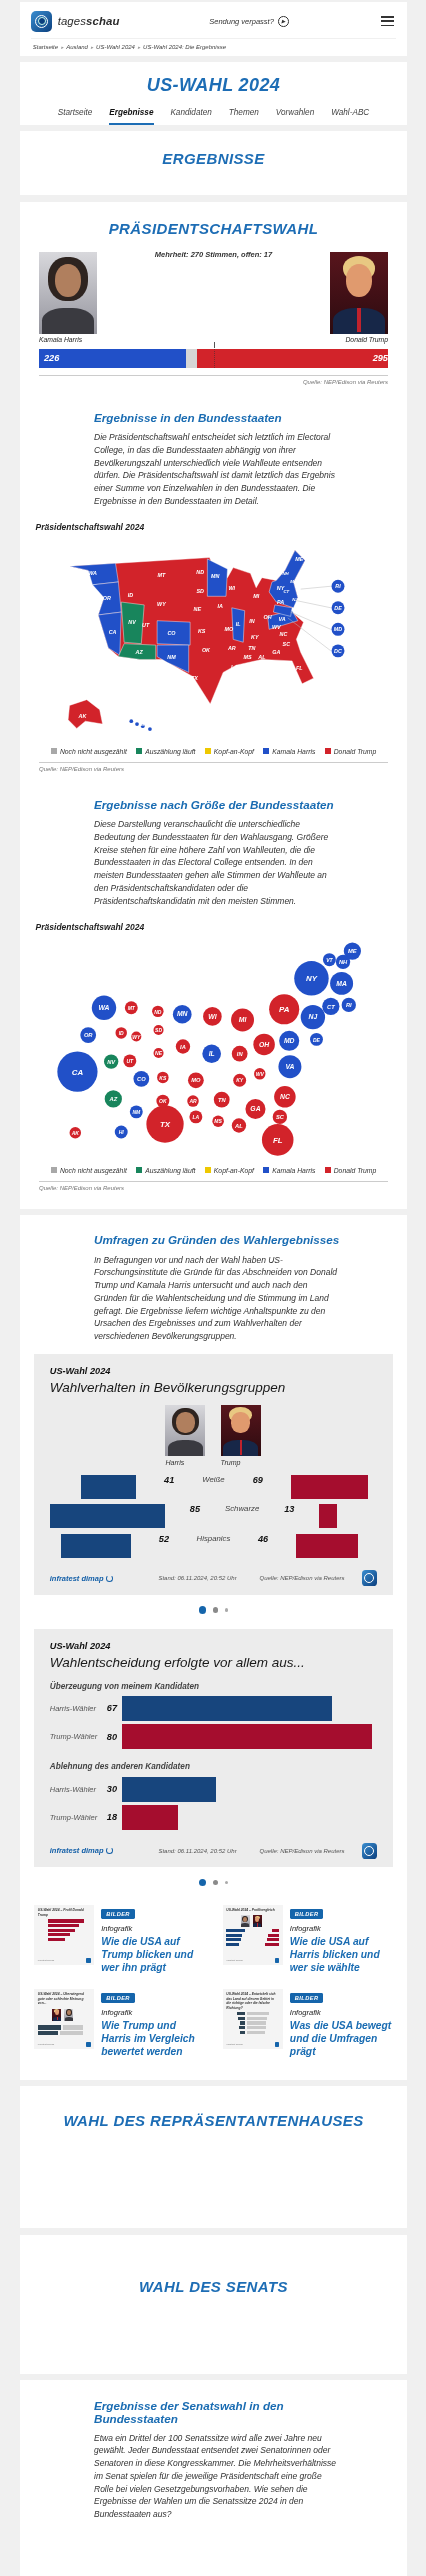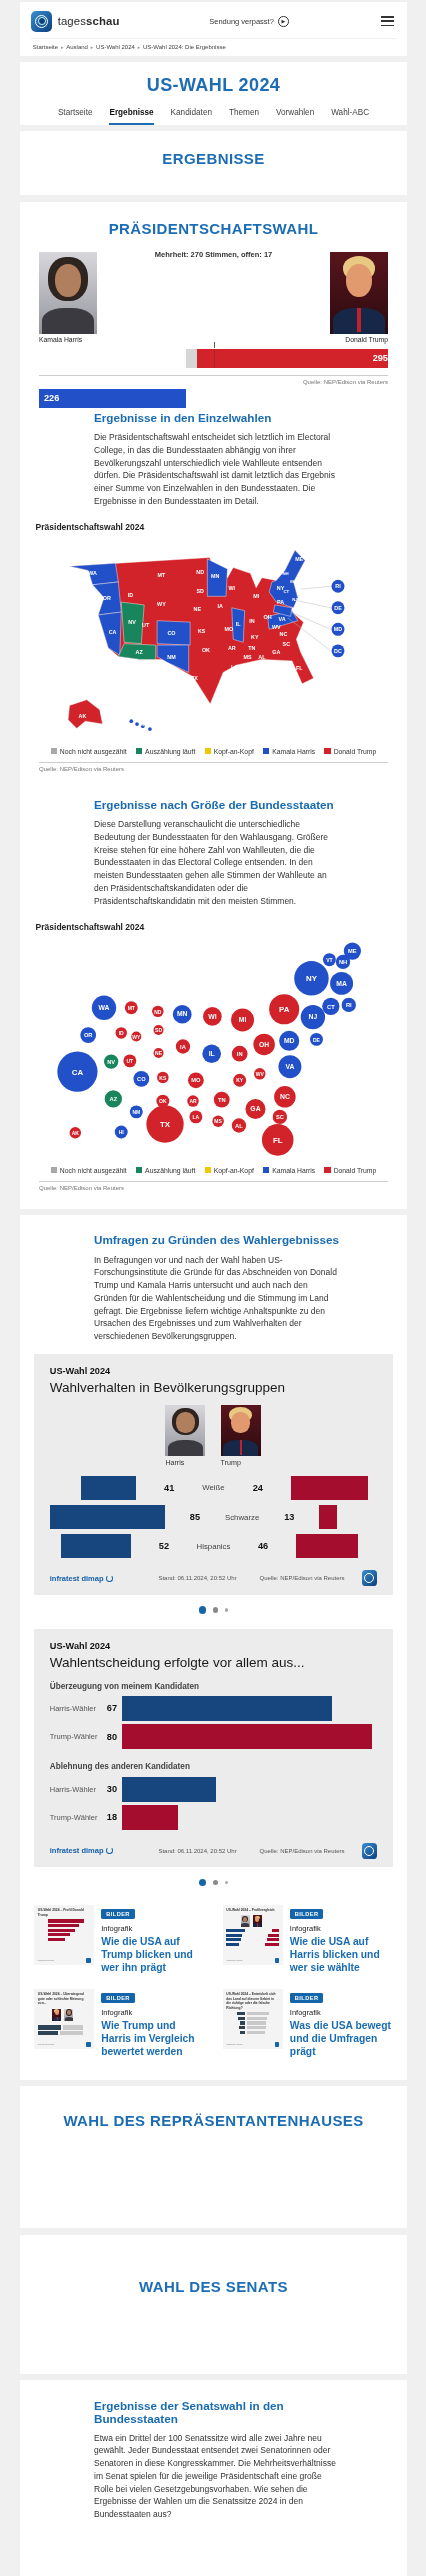--- a/index.html
+++ b/index.html
@@ -4,21 +4,21 @@
 <style>
   :root{
     --blue_heading:#1d6db5; --blue_link:#1a6cb2; --map_blue:#2150c8; --map_red:#d2232a;
     --map_green:#18855c; --map_yellow:#eec800; --map_gray:#a8a8a8; --bar_blue:#17457d;
     --bar_red:#a50d2e; --badge_blue:#1565ab; --ec_open:#d6d6d6;
   }
   *{box-sizing:border-box;}
   html,body{margin:0;padding:0;}
   body{width:427px;background:#f0f0f0;font-family:"Liberation Sans",sans-serif;color:#333;}
   .page{padding:2.1px 0 0;}
-  .card{background:#fff;margin:0 20px 6.4px;position:relative;}
+  .card{background:#fff;margin:0 20px 6.4px;position:relative;font-style:italic;}
   
   .header-card{padding:6.4px 11.4px 0;}
   .logo-row{display:flex;align-items:center;justify-content:space-between;height:25.6px;}
   .brand-wrap{display:flex;align-items:center;gap:5.7px;}
   .ts-logo{width:20.6px;height:20.6px;border-radius:5px;background:linear-gradient(135deg,#3a8ed0,#0b3f7e);position:relative;flex:none;}
   .ts-logo::before{content:"";position:absolute;inset:3.6px;border:1.8px solid #fff;border-radius:50%;}
   .ts-logo::after{content:"";position:absolute;inset:6.4px;background:#0b3f7e;border-radius:50%;border:1.1px solid #cfe;}
   .brand{font-size:11.4px;color:#2b2b2b;letter-spacing:0.1px;}
   .missed{display:flex;align-items:center;gap:4.3px;font-size:7.5px;color:#333;cursor:pointer;}
   .play-icon{width:10.7px;height:10.7px;border:0.9px solid #333;border-radius:50%;font-size:5px;display:flex;align-items:center;justify-content:center;color:#333;}
@@ -73,21 +73,21 @@
   .legend{display:flex;justify-content:center;align-items:center;gap:9.2px;font-size:6.8px;color:#333;padding:7.1px 0 1.4px;flex-wrap:wrap;}
   .lg-item{display:flex;align-items:center;gap:2.8px;}
   .lg-sq{width:6.4px;height:6.4px;display:inline-block;}
   
   .info-card{background:#ececec;margin:11.4px 14.2px 0;padding:11.4px 15.6px 8.5px;}
   .kicker{font-weight:bold;font-size:9.2px;color:#111;}
   .info-title{font-size:13.5px;color:#1a1a1a;margin:4.3px 0 10px;font-weight:normal;}
   .demo-photos{display:flex;justify-content:center;gap:14.2px;}
   .demo-photos .pcol{width:41px;font-size:7.1px;color:#333;}
   .demo-photos .plabel{margin-top:2.8px;}
-  .demo-row{display:flex;align-items:center;margin-bottom:3.6px;height:25.6px;gap:24px;}
+  .demo-row{display:flex;align-items:flex-start;margin-bottom:3.6px;height:25.6px;gap:24px;}
   .demo-left{width:121px;display:flex;justify-content:flex-end;}
   .demo-right{width:121px;}
   .demo-bar{height:24px;}
   .demo-bar.h{background:var(--bar_blue);}
   .demo-bar.t{background:var(--bar_red);}
   .demo-val{width:25.6px;text-align:center;font-weight:bold;font-size:9.2px;color:#111;}
   .demo-cat{flex:1;text-align:center;font-size:7.8px;color:#444;}
   .dec-glabel{font-size:8.2px;font-weight:bold;color:#444;margin:11.4px 0 3.6px;}
   .dec-row{display:flex;align-items:center;height:28.4px;}
   .dec-label{width:57px;font-size:7.5px;color:#555;}
@@ -181,32 +181,32 @@
         <div class="cand cand--right">
           <div class="face face--trump face-lg">
               <div class="hair"></div>
               <div class="head"></div>
               <div class="body"></div>
             </div>
           <div class="photo-label">Donald Trump</div>
         </div>
       </div>
       <div class="ec-bar" id="ec-bar">
-          <div class="ec-seg h" style="width: 42.0074%; margin-top: 40px;">226</div>
+          <div class="ec-seg h" style="width: 42.0074%;">226</div>
           <div class="ec-seg o" style="width: 3.15985%;"></div>
           <div class="ec-seg t" style="width: 54.8327%;">295</div>
           <div class="ec-marker" style="left: 50.1859%;">
             <i></i>
           </div>
         </div>
       <div class="divider" style="margin:7.1px 0 0;"></div>
       <div class="source right" style="padding-right:0;">Quelle: NEP/Edison via Reuters</div>
     </div>
 
-    <h3 class="sub-h">Ergebnisse in den Einzelwahlen</h3>
+    <h3 class="sub-h">Ergebnisse in den Bundesstaaten</h3>
     <p class="inner-p">Die Präsidentschaftswahl entscheidet sich letztlich im Electoral College, in das die Bundesstaaten abhängig von ihrer Bevölkerungszahl unterschiedlich viele Wahlleute entsenden dürfen. Die Präsidentschaftswahl ist damit letztlich das Ergebnis einer Summe von Einzelwahlen in den Bundesstaaten. Die Ergebnisse in den Bundesstaaten im Detail.</p>
     <div class="chart-label">Präsidentschaftswahl 2024</div>
     <div class="map-wrap">
       <svg id="geo-map" viewBox="0 0 460 285" xmlns="http://www.w3.org/2000/svg">
           <path d="M30,42 L225,30 L232,46 L250,58 L258,44 L282,52 L290,72 L298,58 L318,62 L330,48 L344,20 L358,34 L342,64 L348,86 L338,104 L356,120 L346,144 L352,162 L370,198 L354,206 L340,174 L298,172 L262,180 L244,190 L226,234 L202,196 L160,172 L128,172 L98,168 L84,156 L70,110 L78,86 L62,56 L56,48 Z" fill="#d2232a" stroke="#fff" stroke-width="0.6"></path>
           <polygon points="30,42 94,38 98,64 62,68 56,48" fill="#2150c8" stroke="#fff" stroke-width="0.6"></polygon>
           <polygon points="62,68 98,64 102,106 70,110 78,86" fill="#2150c8" stroke="#fff" stroke-width="0.6"></polygon>
           <polygon points="70,110 102,106 100,166 84,156" fill="#2150c8" stroke="#fff" stroke-width="0.6"></polygon>
           <polygon points="152,118 198,120 198,152 152,150" fill="#2150c8" stroke="#fff" stroke-width="0.6"></polygon>
           <polygon points="152,152 196,152 196,190 166,176 152,168" fill="#2150c8" stroke="#fff" stroke-width="0.6"></polygon>
@@ -466,21 +466,21 @@
           <div class="plabel">Trump</div>
         </div>
       </div>
       <div id="demo-rows" style="margin-top:8.5px;">
           <div class="demo-row">
             <div class="demo-left">
               <div class="demo-bar h" style="width: 55px;"></div>
             </div>
             <div class="demo-val">41</div>
             <div class="demo-cat">Weiße</div>
-            <div class="demo-val">24</div>
+            <div class="demo-val">69</div>
             <div class="demo-right">
               <div class="demo-bar t" style="width: 77px;"></div>
             </div>
           </div>
           <div class="demo-row">
             <div class="demo-left">
               <div class="demo-bar h" style="width: 115px;"></div>
             </div>
             <div class="demo-val">85</div>
             <div class="demo-cat">Schwarze</div>

